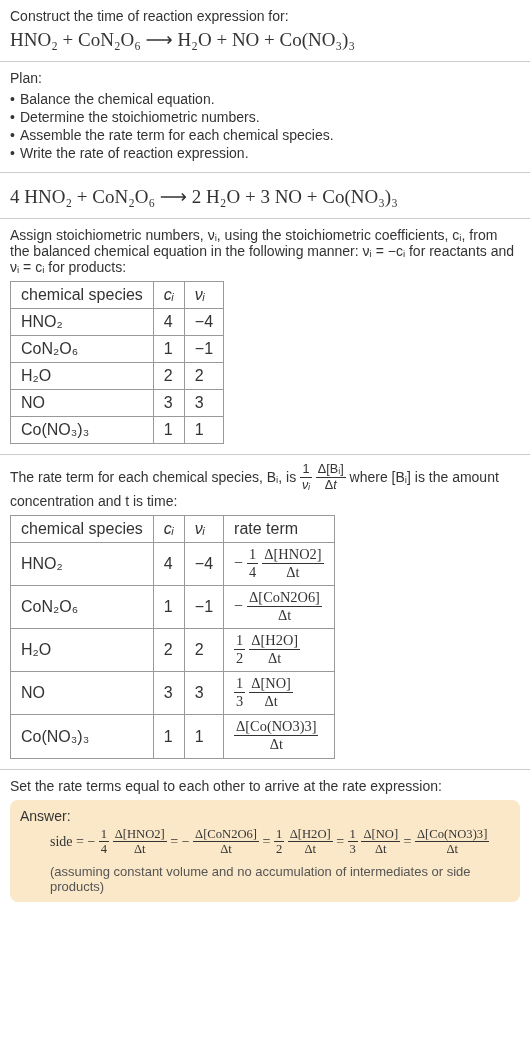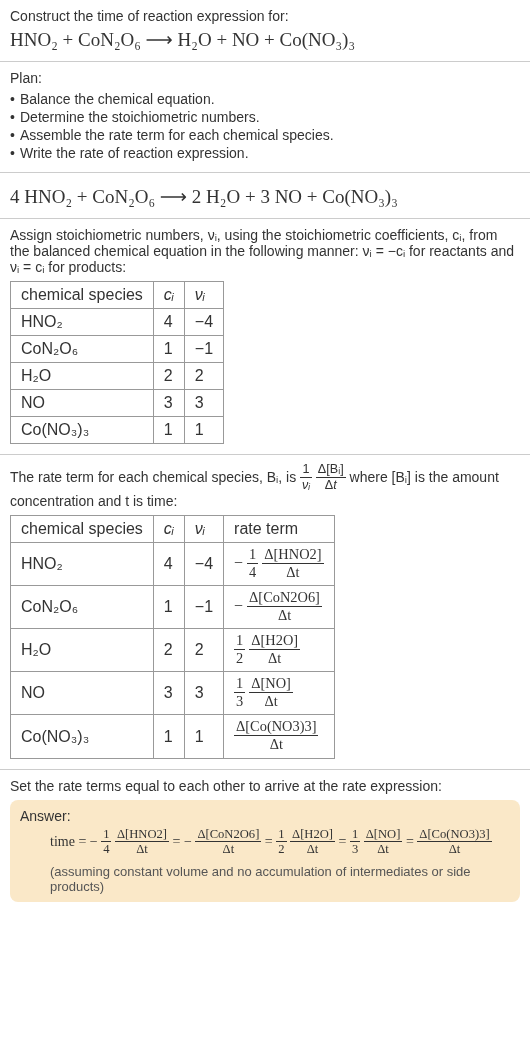--- a/index.html
+++ b/index.html
@@ -234,21 +234,21 @@
     </tr>
   </tbody>
     </table>
 </div>
 
 <div class="section last">
   <div>Set the rate terms equal to each other to arrive at the rate expression:</div>
   <div class="answer-box">
     <div class="answer-title">Answer:</div>
     <div class="answer-eq">
-      <span>time = </span>
+      <span>side = </span>
       <span>−</span>
       <span class="frac"><span class="top">1</span><span class="bot">4</span></span>
       <span class="frac"><span class="top">Δ[HNO2]</span><span class="bot">Δt</span></span>
       =
       <span>−</span>
       <span class="frac"><span class="top">Δ[CoN2O6]</span><span class="bot">Δt</span></span>
       =
       <span class="frac"><span class="top">1</span><span class="bot">2</span></span>
       <span class="frac"><span class="top">Δ[H2O]</span><span class="bot">Δt</span></span>
       =

